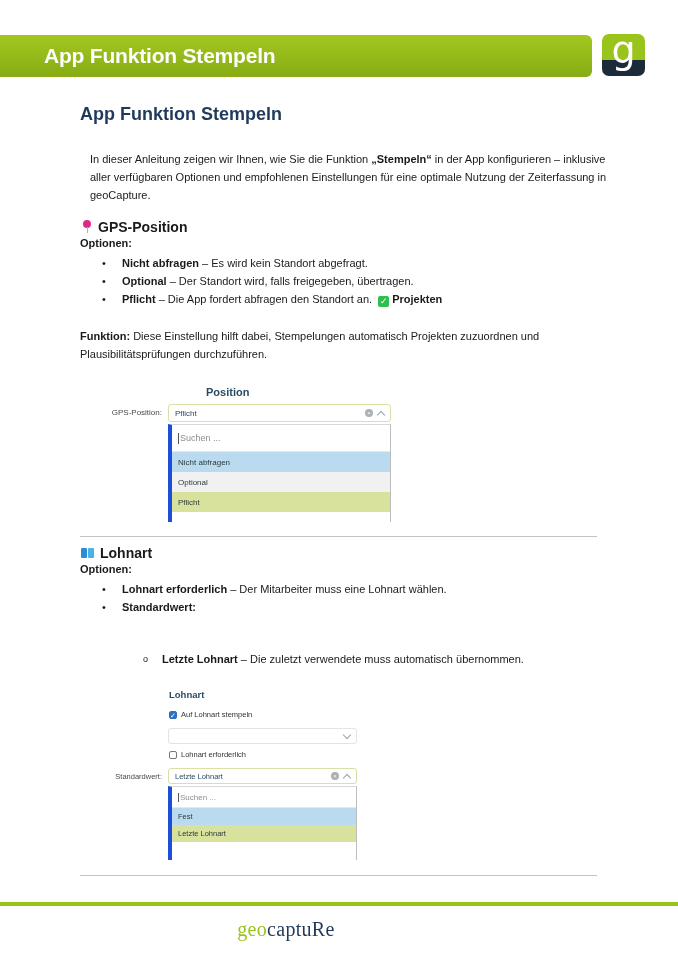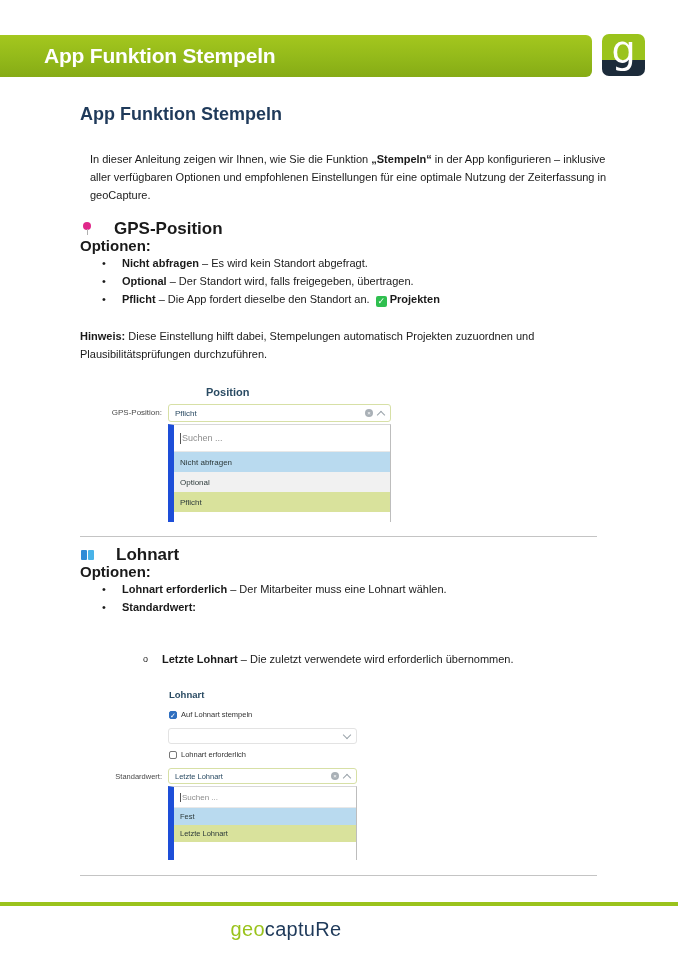--- a/index.html
+++ b/index.html
@@ -18,22 +18,22 @@
   .logo-bot { position: absolute; left: 0; bottom: 0; width: 100%; height: 38%; background: #1c2b3a; }
   .logo-g { position: absolute; left: 0; top: -6px; width: 100%; text-align: center;
     font-size: 38px; color: #ffffff; font-family: "DejaVu Sans", sans-serif; font-weight: normal; }
 
   
   .page-title { left: 80px; top: 104px; font-size: 18px; font-weight: bold; color: #1f3a5a; }
   .para { font-size: 11px; line-height: 18px; color: #1a1a1a; }
   .intro { left: 90px; top: 150px; width: 520px; }
   b { font-weight: bold; }
 
-  .section-head { font-size: 17px; font-weight: bold; color: #1a1a1a; display: flex; align-items: center; gap: 22px; }
-  .opt-label { font-size: 15px; font-weight: bold; }
+  .section-head { font-size: 14px; font-weight: bold; color: #1a1a1a; display: flex; align-items: center; gap: 6px; }
+  .opt-label { font-size: 11px; font-weight: bold; }
   ul.bullets { margin: 0; padding: 0; list-style: none; }
   ul.bullets li { position: relative; padding-left: 42px; font-size: 11px; line-height: 18px; }
   ul.bullets li::before { content: "•"; position: absolute; left: 22px; top: 0; font-size: 11px; }
   ul.sub li { position: relative; padding-left: 82px; font-size: 11px; line-height: 18px; list-style: none; }
   ul.sub li::before { content: "o"; position: absolute; left: 63px; top: 0; font-size: 9px; }
   ul.sub { margin: 0; padding: 0; }
 
   .pin-icon { width: 10px; height: 14px; position: relative; display: inline-block; }
   .pin-icon::before { content: ""; position: absolute; left: 1px; top: 0; width: 8px; height: 8px; border-radius: 50%; background: #e0288a; }
   .pin-icon::after { content: ""; position: absolute; left: 4.5px; top: 7px; width: 1px; height: 6px; background: #b0b0b0; }
@@ -48,38 +48,38 @@
   .ui-label { font-size: 8px; color: #4a4a4a; text-align: right; }
   .select-box { background: #fff; border: 1px solid #d7e0a6; border-radius: 3px; box-sizing: border-box;
     display: flex; align-items: center; padding: 0 6px; font-size: 8px; color: #2a4b63; }
   .select-box .val { flex: 1; }
   .clear-icon { width: 8px; height: 8px; border-radius: 50%; background: #a9b0b6; color: #fff; font-size: 6px;
     line-height: 8px; text-align: center; margin-right: 5px; }
   .chev-up { width: 5px; height: 5px; border-left: 1px solid #9aa3aa; border-top: 1px solid #9aa3aa;
     transform: rotate(45deg); margin-top: 3px; }
   .chev-down { width: 5px; height: 5px; border-right: 1px solid #9aa3aa; border-bottom: 1px solid #9aa3aa;
     transform: rotate(45deg); margin-top: -3px; }
-  .dropdown { background: #fff; border-left: 6px solid #1d4ed8; border-right: 1px solid #bdbdbd;
+  .dropdown { background: #fff; border-left: 4px solid #1d4ed8; border-right: 1px solid #bdbdbd;
     border-top: 1px solid #d8d8d8; box-sizing: border-box; }
   .dd-search { height: 26px; display: flex; align-items: center; padding-left: 6px; font-size: 9px; color: #8d8d8d;
     border-bottom: 1px solid #e8e8e8; }
   .dd-search .cursor { width: 1px; height: 11px; background: #555; margin-right: 1px; }
   .dd-item { height: 20px; display: flex; align-items: center; padding-left: 6px; font-size: 8px; color: #2d3a3a; }
   .dd-item.hover { background: #b9daef; }
   .dd-item.alt { background: #f1f1f1; }
   .dd-item.selected { background: #d9e29c; }
 
   .cb { width: 8px; height: 8px; border: 1px solid #777; border-radius: 2px; box-sizing: border-box; background: #fff; }
   .cb.checked { background: #2f6fc0; border-color: #2f6fc0; color: #fff; font-size: 7px; line-height: 7px; text-align: center; }
   .cb-row { display: flex; align-items: center; gap: 4px; font-size: 7.5px; color: #333; }
 
   .hr { height: 1px; background: #c4c4c4; }
   .footer-line { left: 0; top: 902px; width: 678px; height: 4px; background: #9ac31c; }
   .footer-logo { left: 0; top: 918px; width: 572px; text-align: center; font-size: 20px; letter-spacing: 0.3px;
-    font-family: Liberation Sans, sans-serif; }
+    font-family: Liberation Serif, serif; }
   .footer-logo .geo { color: #9ac31c; }
   .footer-logo .cap { color: #1f3a5a; }
 </style>
 </head>
 <body>
 
 <div class="abs header-band"></div>
 <div class="abs header-title">App Funktion Stempeln</div>
 <div class="abs logo-box">
   <div class="logo-top"></div>
@@ -94,25 +94,25 @@
 </div>
 
 <div class="abs section-head" style="left:82px; top:219px;">
   <span class="pin-icon"></span>
   <span>GPS-Position</span>
 </div>
 <div class="abs opt-label" style="left:80px; top:237px;">Optionen:</div>
 <ul class="abs bullets" style="left:80px; top:254px; width:520px;">
   <li><b>Nicht abfragen</b><span> – Es wird kein Standort abgefragt.</span></li>
   <li><b>Optional</b><span> – Der Standort wird, falls freigegeben, übertragen.</span></li>
-  <li><b>Pflicht</b><span> – Die App fordert dieselbe den Standort an. </span><span class="check-icon">✓</span><b>Projekten</b></li>
+  <li><b>Pflicht</b><span> – Die App fordert abfragen den Standort an. </span><span class="check-icon">✓</span><b>Projekten</b></li>
 </ul>
 
 <div class="abs para" style="left:80px; top:327px; width:520px;">
-  <b>Hinweis:</b><span> Diese Einstellung hilft dabei, Stempelungen automatisch Projekten zuzuordnen und Plausibilitätsprüfungen durchzuführen.</span>
+  <b>Funktion:</b><span> Diese Einstellung hilft dabei, Stempelungen automatisch Projekten zuzuordnen und Plausibilitätsprüfungen durchzuführen.</span>
 </div>
 
 <div class="abs ui-heading" style="left:170px; top:386px;margin-left:36px;">Position</div>
 <div class="abs ui-label" style="left:90px; top:408px; width:72px;">GPS-Position:</div>
 <div class="abs select-box" style="left:168px; top:404px; width:223px; height:18px;">
   <span class="val">Pflicht</span>
   <span class="clear-icon">×</span>
   <span class="chev-up"></span>
 </div>
 <div class="abs dropdown" style="left:168px; top:424px; width:223px; height:98px;">
@@ -130,21 +130,21 @@
 <div class="abs section-head" style="left:81px; top:545px;">
   <span class="lohn-icon"></span>
   <span>Lohnart</span>
 </div>
 <div class="abs opt-label" style="left:80px; top:563px;">Optionen:</div>
 <ul class="abs bullets" style="left:80px; top:580px; width:530px;">
   <li><b>Lohnart erforderlich</b><span> – Der Mitarbeiter muss eine Lohnart wählen.</span></li>
   <li><b>Standardwert:</b></li>
 </ul>
 <ul class="abs sub" style="left:80px; top:650px; width:530px;">
-  <li><b>Letzte Lohnart</b><span> – Die zuletzt verwendete wird erforderlich übernommen.</span></li>
+  <li><b>Letzte Lohnart</b><span> – Die zuletzt verwendete muss automatisch übernommen.</span></li>
 </ul>
 
 <div class="abs ui-heading" style="left:169px; top:689px; font-size:9.5px;">Lohnart</div>
 <div class="abs cb-row" style="left:169px; top:710px;">
   <span class="cb checked">✓</span>
   <span>Auf Lohnart stempeln</span>
 </div>
 <div class="abs select-box" style="left:168px; top:728px; width:189px; height:16px; border-color:#e3e3e3;">
   <span class="val"></span>
   <span class="chev-down"></span>

